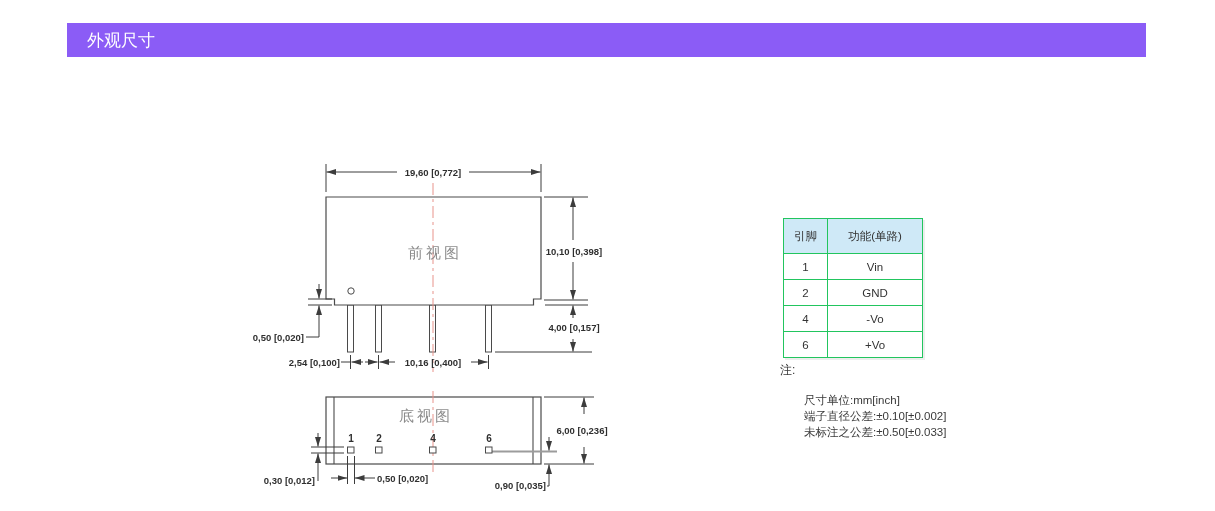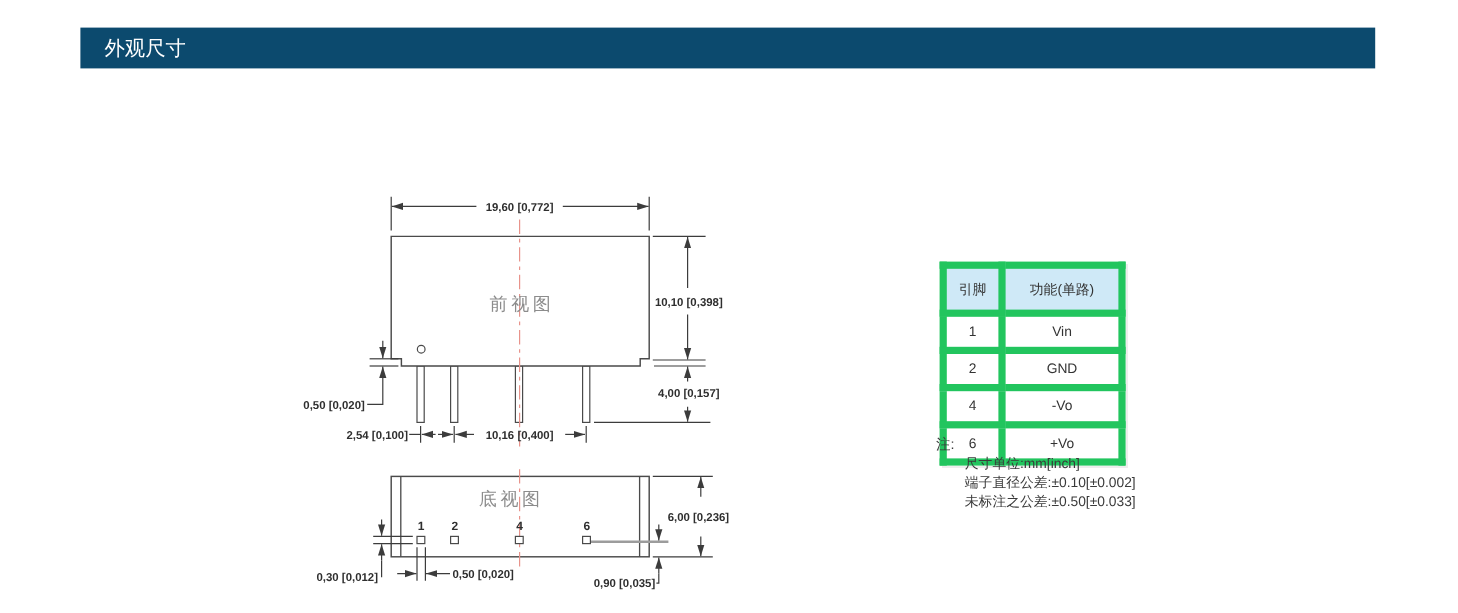--- a/index.html
+++ b/index.html
@@ -1,42 +1,42 @@
 <!DOCTYPE html>
 <html><head>
 <meta charset="utf-8">
 <style>
   html,body{margin:0;padding:0;background:#fff;}
   #page{position:relative;width:1215px;height:511px;background:#ffffff;overflow:hidden;
         font-family:"Liberation Sans",sans-serif;}
-  .bar{position:absolute;background:#0c4a6e;color:#ffffff;font-size:17px;display:flex;align-items:center;}
+  .bar{position:absolute;background:#8b5cf6;color:#ffffff;font-size:17px;display:flex;align-items:center;}
   #bar-main{left:67px;top:23px;width:1079px;height:34px;padding-left:20px;box-sizing:border-box;}
   #bar-sub{left:67px;top:100px;width:478px;height:35px;padding-left:11px;box-sizing:border-box;}
   svg{position:absolute;left:0;top:0;}
   svg text{font-family:"Liberation Sans",sans-serif;}
   .dim-text{font-size:9.5px;font-weight:bold;fill:#2f2f2f;}
   .view-label{font-size:15px;fill:#8c8c8c;letter-spacing:3px;}
   .pin-num{font-size:10px;font-weight:bold;fill:#2f2f2f;}
   .ln{stroke:#4a4a4a;stroke-width:1.1;fill:none;}
   .bodyshape{fill:#ffffff;stroke:#4a4a4a;stroke-width:1.2;}
   .pinshape{fill:#ffffff;stroke:#4a4a4a;stroke-width:1;}
   .dim{stroke:#3c3c3c;stroke-width:1;fill:none;}
   .center{stroke:#e8938b;stroke-width:1;stroke-dasharray:12 4 3 4;fill:none;}
   .grayline{stroke:#9c9c9c;stroke-width:2;fill:none;}
   #pin-table{position:absolute;left:783px;top:218px;border-collapse:collapse;table-layout:fixed;
              box-shadow:2px 2px 0 rgba(0,0,0,0.07);}
-  #pin-table th,#pin-table td{border:6px solid #22c55e;text-align:center;vertical-align:middle;
+  #pin-table th,#pin-table td{border:1px solid #22c55e;text-align:center;vertical-align:middle;
              font-size:11.5px;color:#333;font-weight:normal;padding:0;}
   #pin-table th{background:#cfe9f7;height:34px;}
   #pin-table td{height:25px;background:#fff;}
   .col-pin{width:43px;}
   .col-fn{width:94px;margin-top:36px;}
   #notes{position:absolute;left:780px;top:362px;font-size:11.5px;color:#3a3a3a;line-height:16px;}
   #notes .note-label{font-size:12px;}
-  #notes .note-lines{margin:0 0 0 24px;padding:0;list-style:none;}
+  #notes .note-lines{margin:14px 0 0 24px;padding:0;list-style:none;}
 </style>
 </head>
 <body>
 
 <div id="page">
 
   <div id="bar-main" class="bar">
     <span>外观尺寸</span>
   </div>
 

